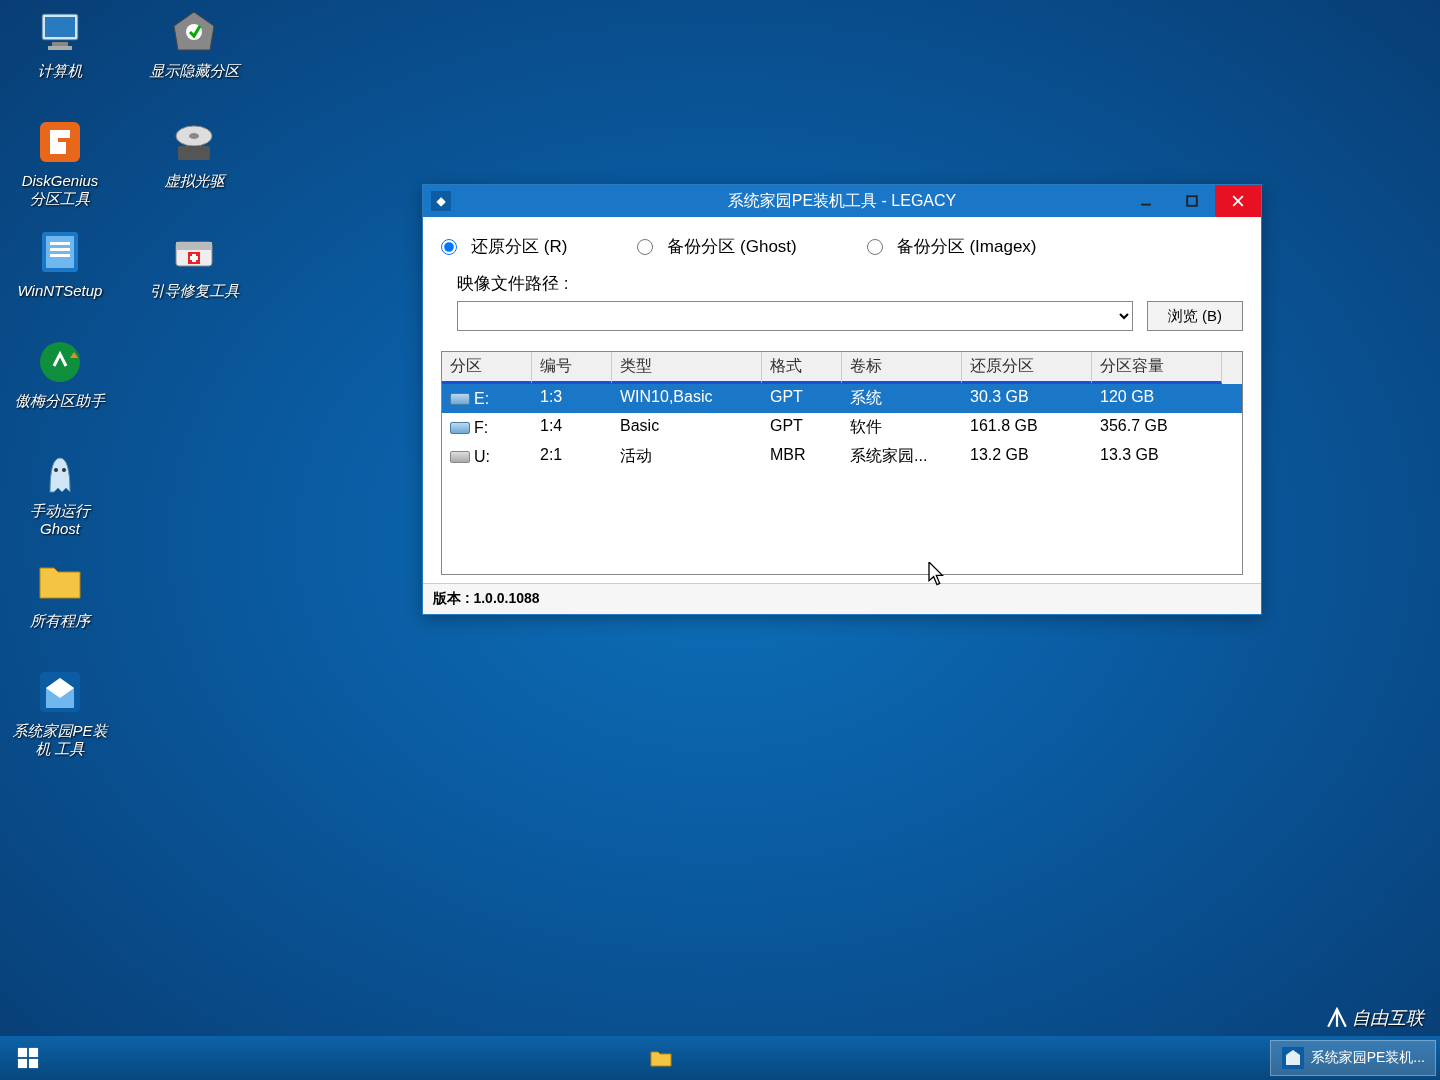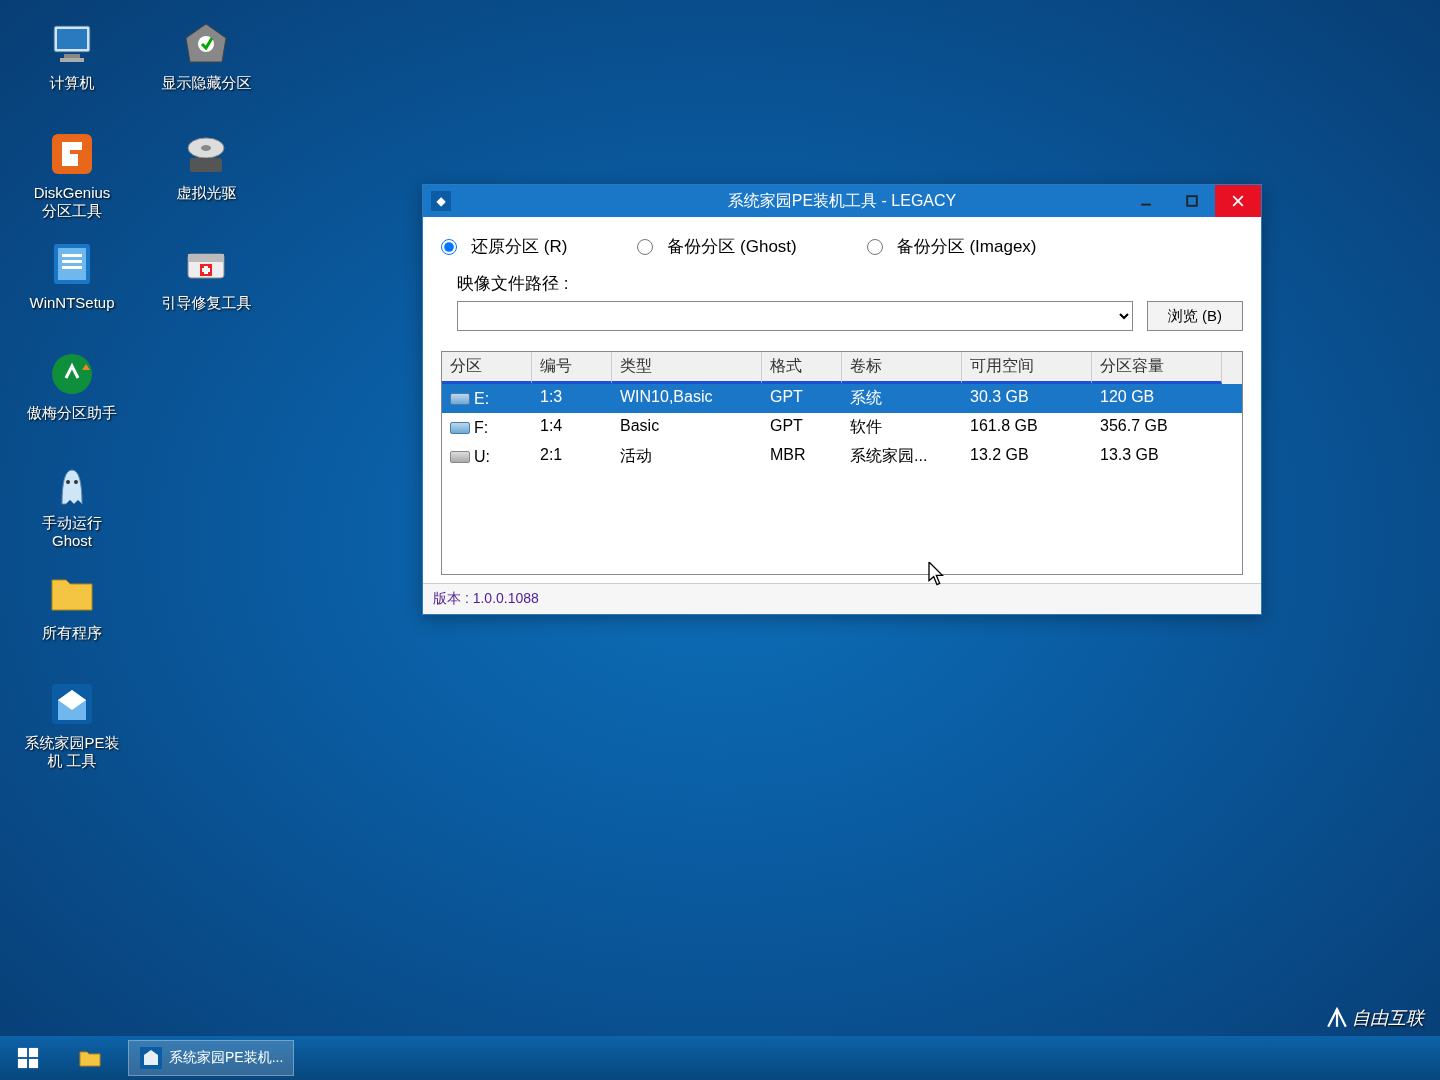--- a/index.html
+++ b/index.html
@@ -1,19 +1,19 @@
 <!DOCTYPE html>
 <html><head>
 <meta charset="utf-8">
 <style>
 * { margin:0; padding:0; box-sizing:border-box; font-family:"Microsoft YaHei","SimSun",sans-serif; }
 body { width:1440px; height:1080px; background:radial-gradient(ellipse at center,#0d6fb8 0%,#0a5ca2 40%,#083e75 100%); overflow:hidden; position:relative; }
 
 
-.desktop { position:absolute; top:0; left:0; padding:12px; }
+.desktop { position:absolute; top:0; left:0; padding:0;font-style:italic; }
 .dicon { width:120px; height:110px; display:flex; flex-direction:column; align-items:center; justify-content:flex-start; color:#fff; font-size:15px; text-align:center; cursor:pointer; padding-top:6px; }
 .dicon .ico { width:52px; height:52px; display:flex; align-items:center; justify-content:center; margin-bottom:4px; }
 .dicon-label { text-shadow:1px 1px 2px #000; line-height:1.2; white-space:pre-wrap; }
 .col { display:inline-block; vertical-align:top; width:130px; }
 
 
 .window { position:absolute; left:422px; top:184px; width:840px; background:#fff; border:1px solid #2a7abf; box-shadow:0 4px 16px rgba(0,0,0,.3); }
 .titlebar { height:32px; background:#1a76c6; color:#fff; display:flex; align-items:center; justify-content:center; position:relative; font-size:16px; }
 .titlebar .appicon { position:absolute; left:8px; width:20px; height:20px; background:#0b5ca3; display:flex; align-items:center; justify-content:center; color:#fff; font-size:12px; }
 .winbtns { position:absolute; right:0; top:0; height:100%; display:flex; }
@@ -39,24 +39,24 @@
 .thead > div { padding:4px 8px; border-right:1px solid #ccc; border-bottom:3px solid #1d4ed8; white-space:nowrap; color:#333; }
 .tbody { height:190px; overflow:auto; background:#fff; }
 .trow > div { padding:4px 8px; white-space:nowrap; overflow:hidden; text-overflow:ellipsis; }
 .trow.sel { background:#1a76c6; color:#fff; }
 .trow .dcell { display:flex; align-items:center; gap:4px; }
 .drive-ico { width:20px; height:12px; background:linear-gradient(#bcd6ec,#6fa9d6); border:1px solid #4a7da5; border-radius:2px; }
 .drive-ico.usb { background:linear-gradient(#ddd,#aaa); border-color:#888; }
 
 .footer-btns { display:flex; justify-content:space-between; margin-top:18px; padding:0 4px; }
 .footer-btns .right { display:flex; gap:18px; }
-.statusbar { border-top:1px solid #ccc; padding:6px 10px; font-size:14px; display:flex; gap:26px; color:#4c1d95; background:#f6f6f6; }
-
-
-.taskbar { position:absolute; bottom:0; left:0; right:0; height:44px; background:linear-gradient(#0d62a8,#07477d); display:flex; align-items:center; padding:0 4px; gap:16px; }
+.statusbar { border-top:1px solid #ccc; padding:6px 10px; font-size:14px; display:flex; gap:26px; color:#000000; background:#f6f6f6;font-weight:bold; }
+
+
+.taskbar { position:absolute; bottom:0; left:0; right:0; height:44px; background:linear-gradient(#0d62a8,#07477d); display:flex; align-items:center; padding:0 4px; gap:16px;justify-content:space-between; }
 .start { width:48px; height:100%; display:flex; align-items:center; justify-content:center; cursor:pointer; color:#fff; }
 .tbitem { height:36px; padding:0 10px; display:flex; align-items:center; gap:6px; cursor:pointer; color:#fff; font-size:14px; }
 .tbitem.active { background:rgba(255,255,255,.18); border:1px solid rgba(255,255,255,.3); }
 .tbitem .tb-ico { width:24px; height:24px; display:flex; align-items:center; justify-content:center; }
 
 
 .watermark { position:absolute; right:16px; bottom:50px; color:#fff; font-size:18px; font-style:italic; text-shadow:1px 1px 2px #000; display:flex; align-items:center; gap:4px;margin-top:14px; }
 
 .cursor { position:absolute; width:18px; height:24px; pointer-events:none; }
 </style>
@@ -206,21 +206,21 @@
       <select></select>
       <button class="btn">浏览 (B)</button>
     </div>
     <div class="tbl">
       <div class="thead" id="thead">
           <div>分区</div>
           <div>编号</div>
           <div>类型</div>
           <div>格式</div>
           <div>卷标</div>
-          <div>可用空间</div>
+          <div>还原分区</div>
           <div>分区容量</div>
         </div>
       <div class="tbody" id="tbody">
           <div class="trow sel">
             <div class="dcell">
               <span class="drive-ico "></span>
               <span>E:</span>
             </div>
             <div>1:3</div>
             <div>WIN10,Basic</div>

